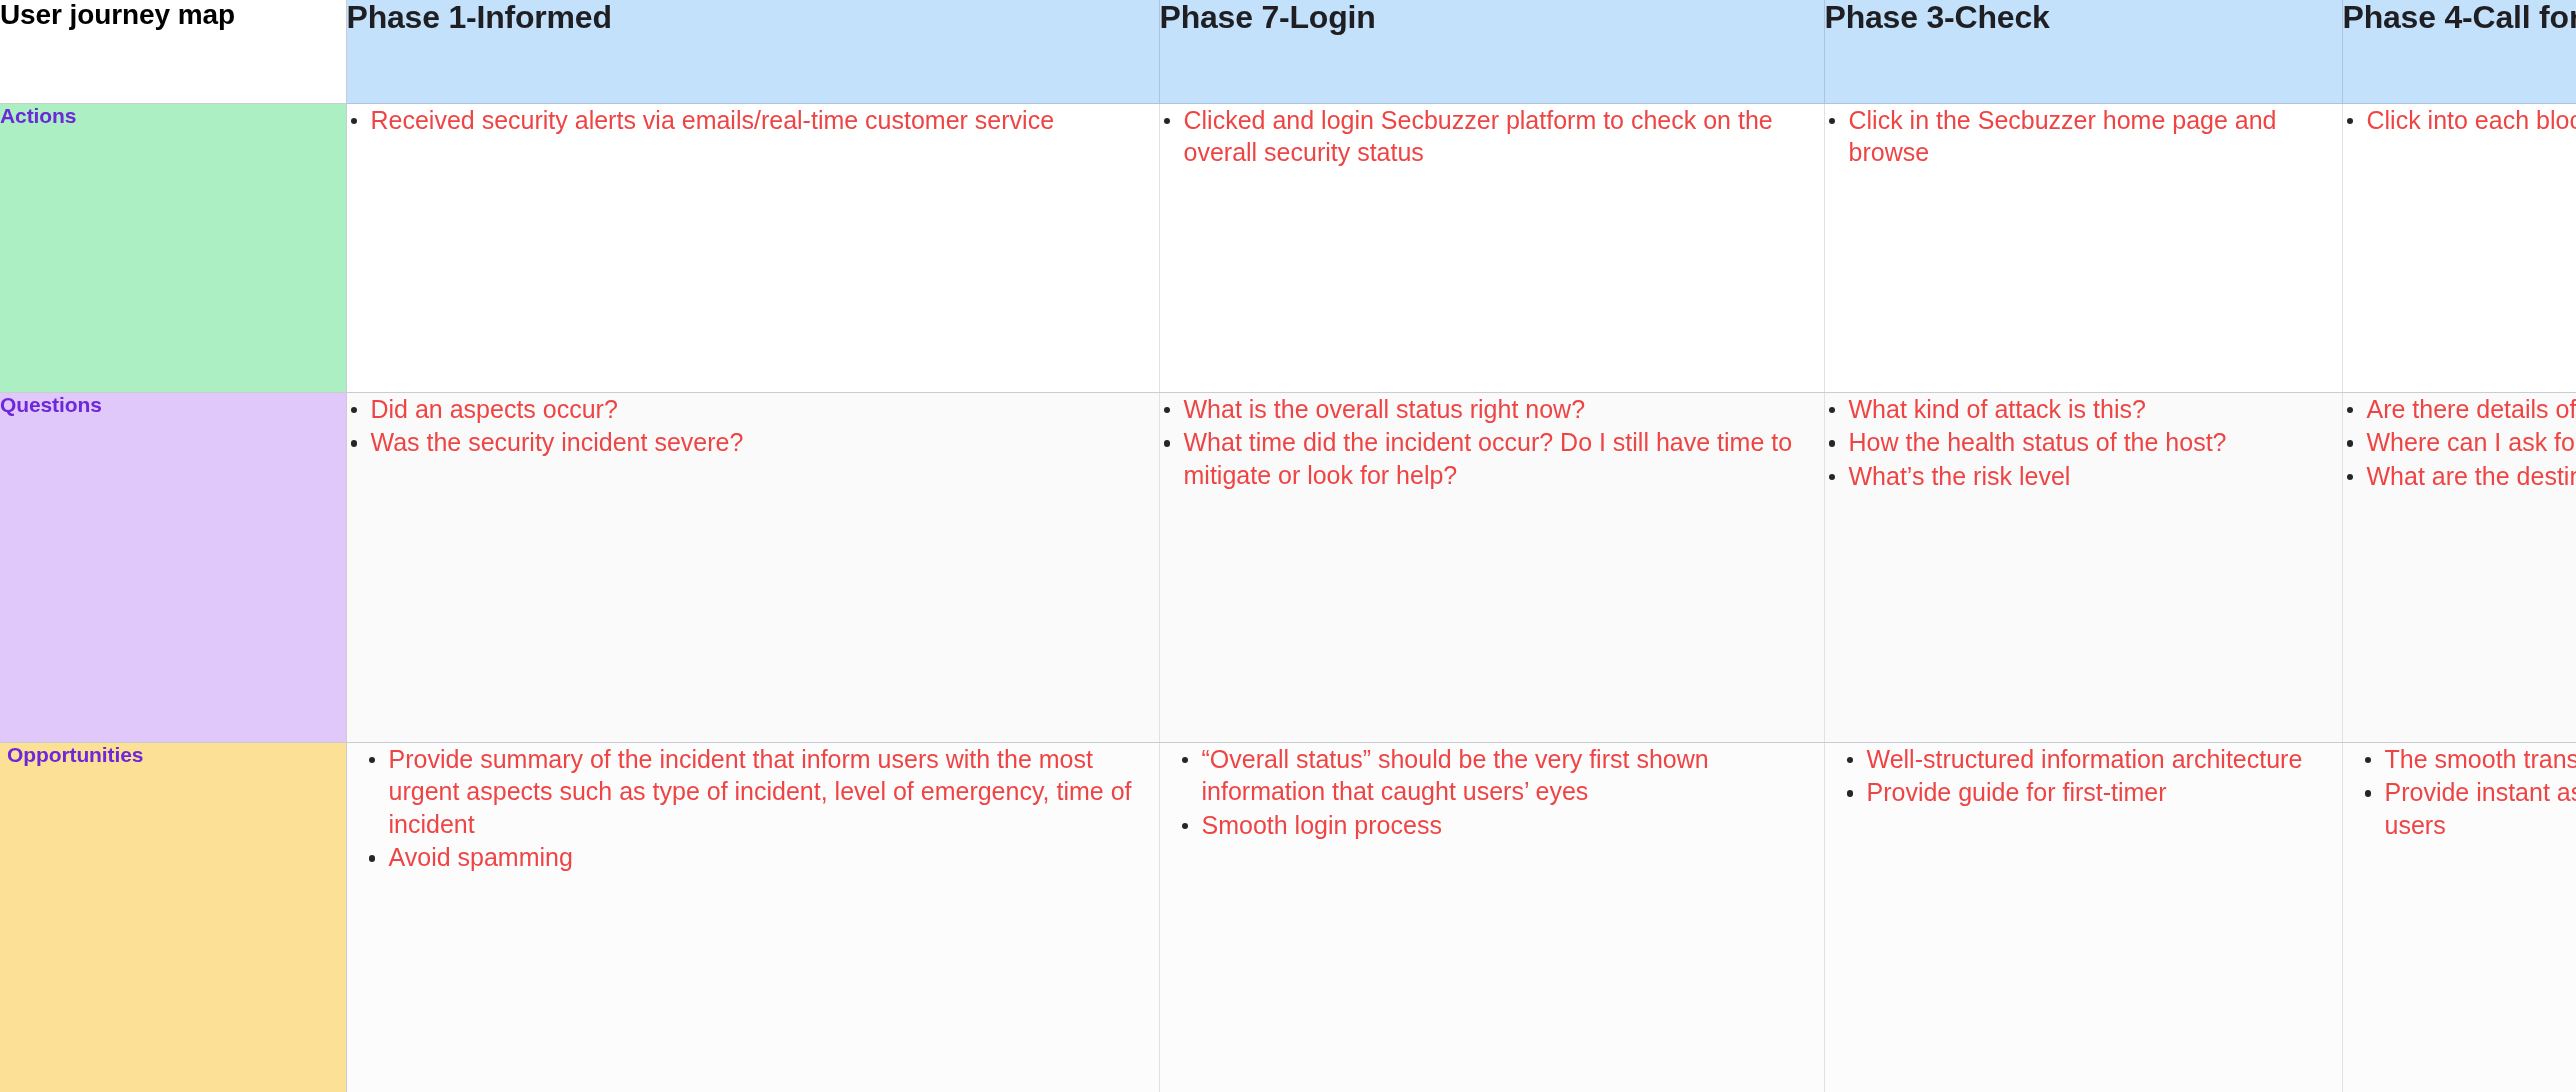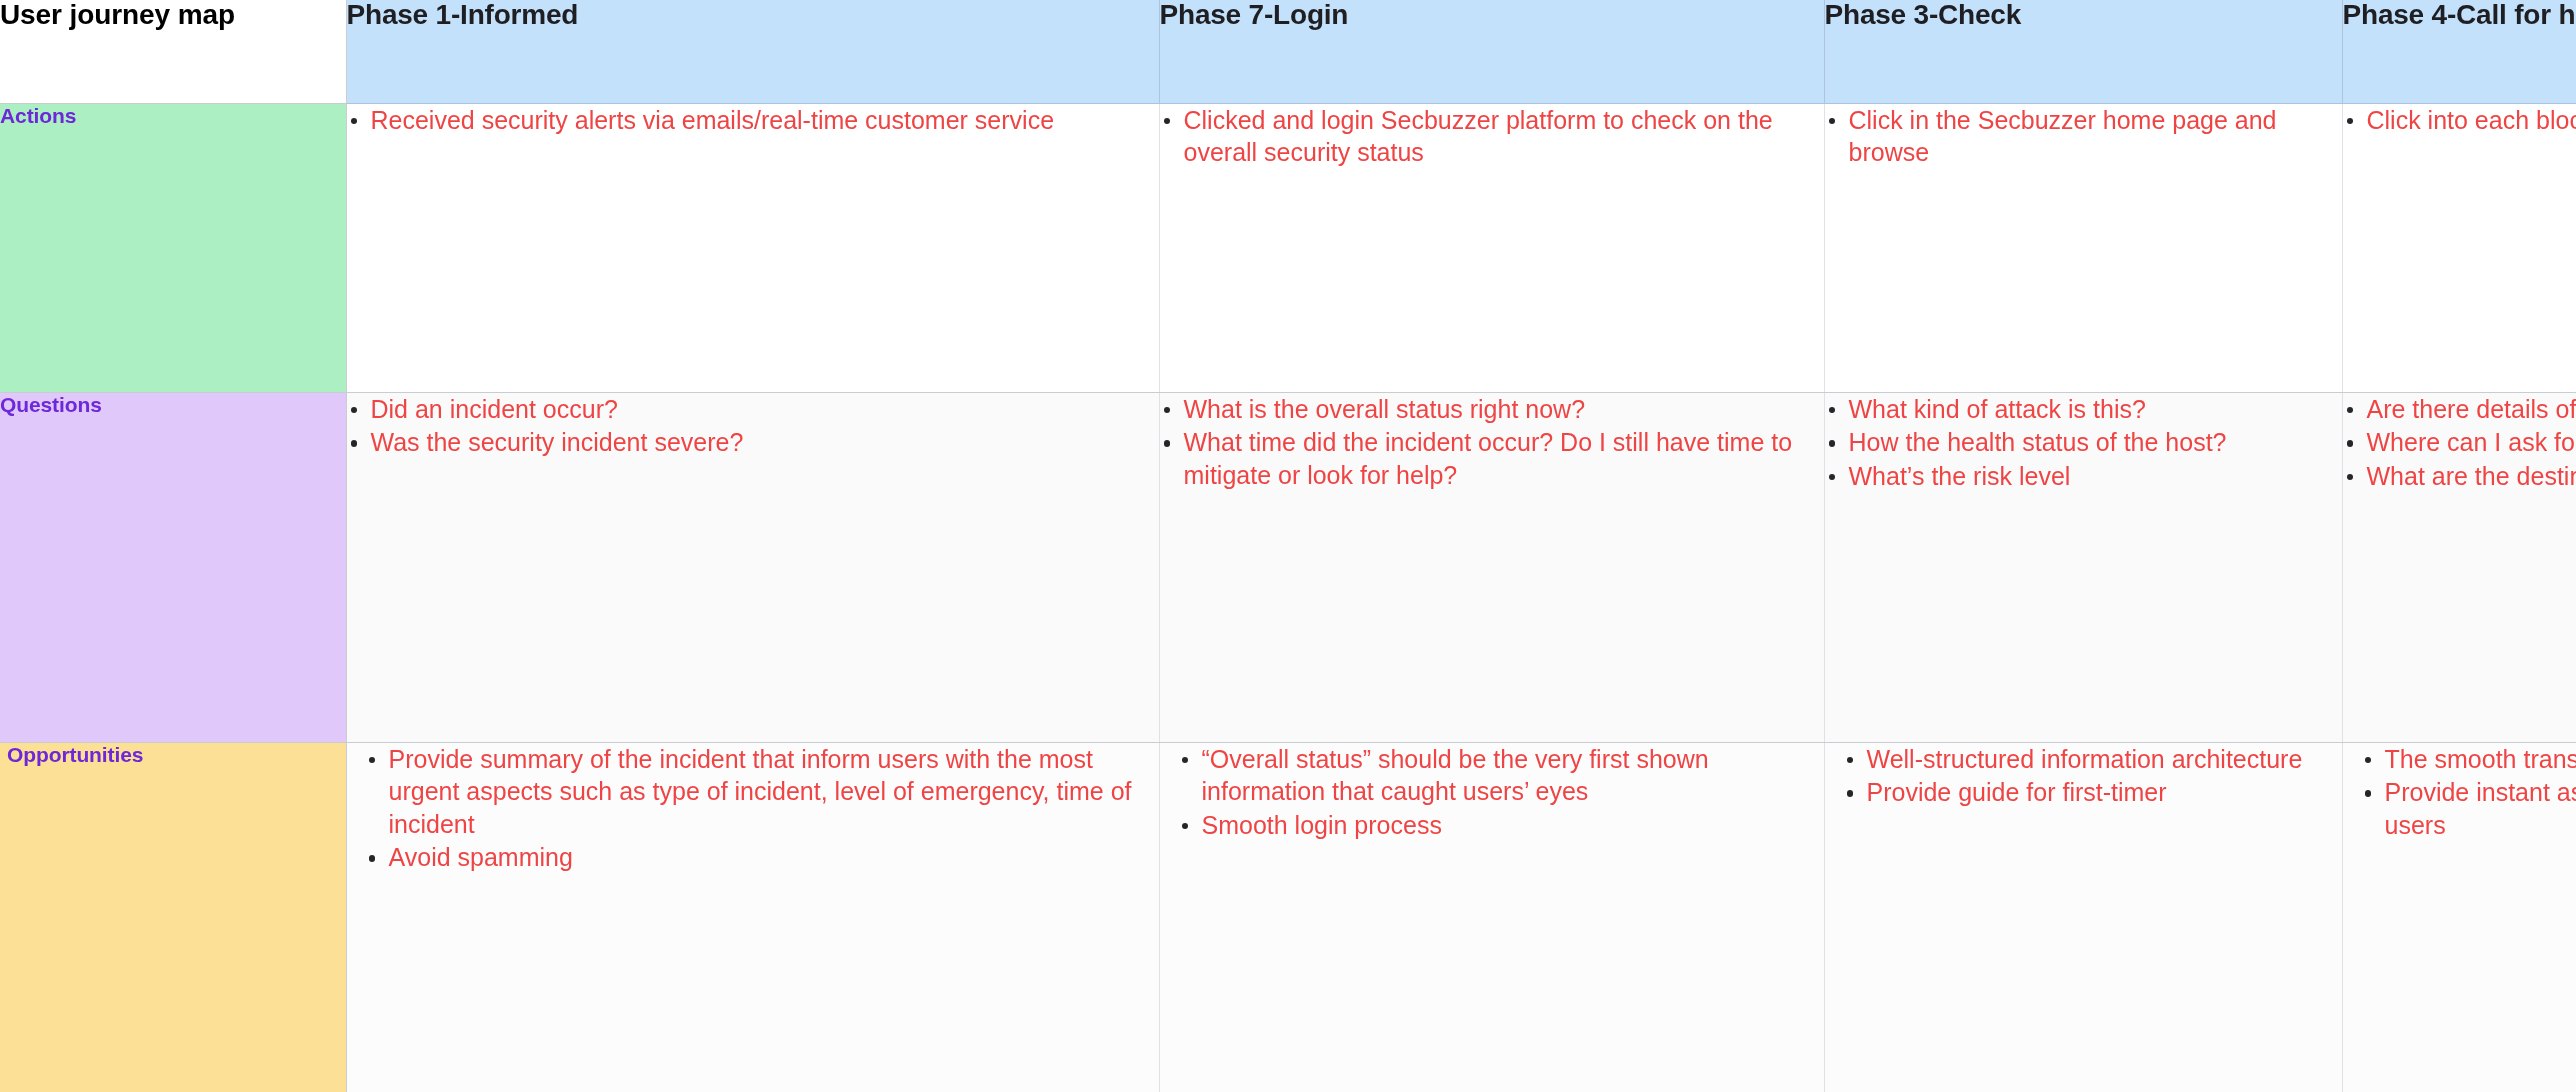--- a/index.html
+++ b/index.html
@@ -54,21 +54,21 @@
   }
 
   .phase-cell {
     background: #c3e1fb;
     border-right: 1.5px solid #aec4dc;
     border-bottom: 1.5px solid #aec4dc;
     padding: 32px 0 0 21.6px;
   }
   .phase-cell.last { border-right: none; }
   .phase-title {
-    font-size: 28px;
+    font-size: 32px;
     font-weight: bold;
     color: #1f1f23;
     line-height: 1.1;
     letter-spacing: -0.2px;
   }
 
   
   tr.row-actions       { height: 289px; }
   tr.row-questions     { height: 350px; }
   tr.row-opportunities { height: 350px; }
@@ -180,21 +180,21 @@
       </ul>
     </td>
   </tr>
 
   <tr class="row-questions">
     <td class="row-label-cell lbl-questions">
       <div class="row-label">Questions</div>
     </td>
     <td class="content-cell tint">
       <ul class="bullets">
-        <li>Did an incident occur?</li>
+        <li>Did an aspects occur?</li>
         <li>Was the security incident severe?</li>
       </ul>
     </td>
     <td class="content-cell tint">
       <ul class="bullets">
         <li>What is the overall status right now?</li>
         <li>What time did the incident occur? Do I still have time to mitigate or look for help?</li>
       </ul>
     </td>
     <td class="content-cell tint">

